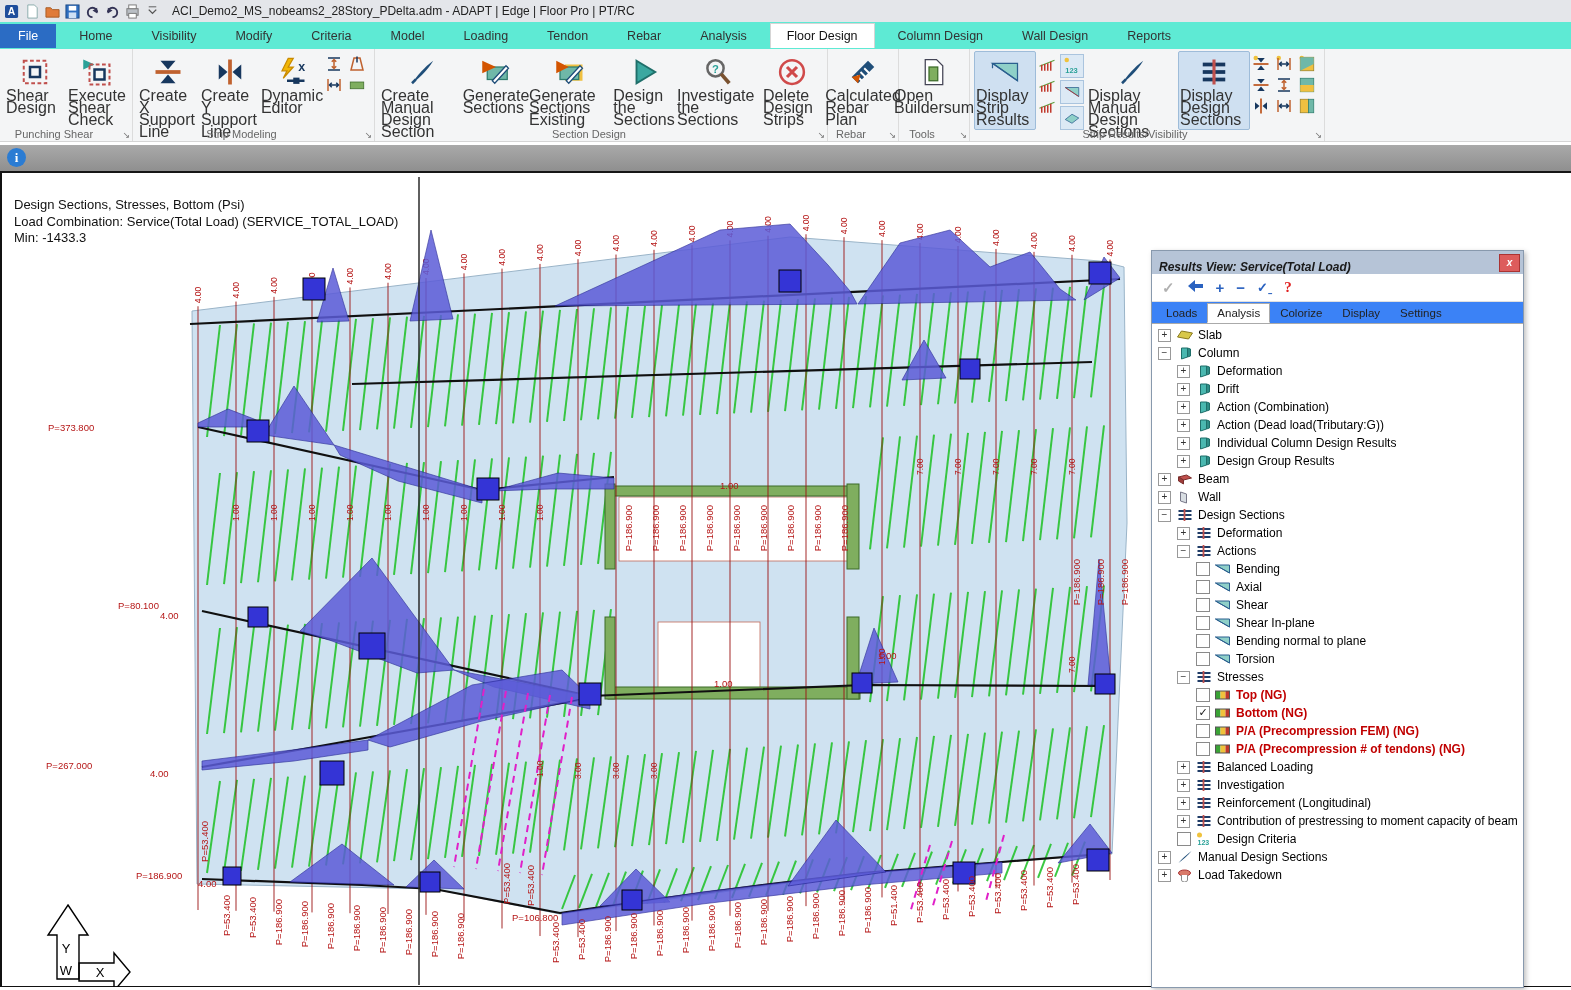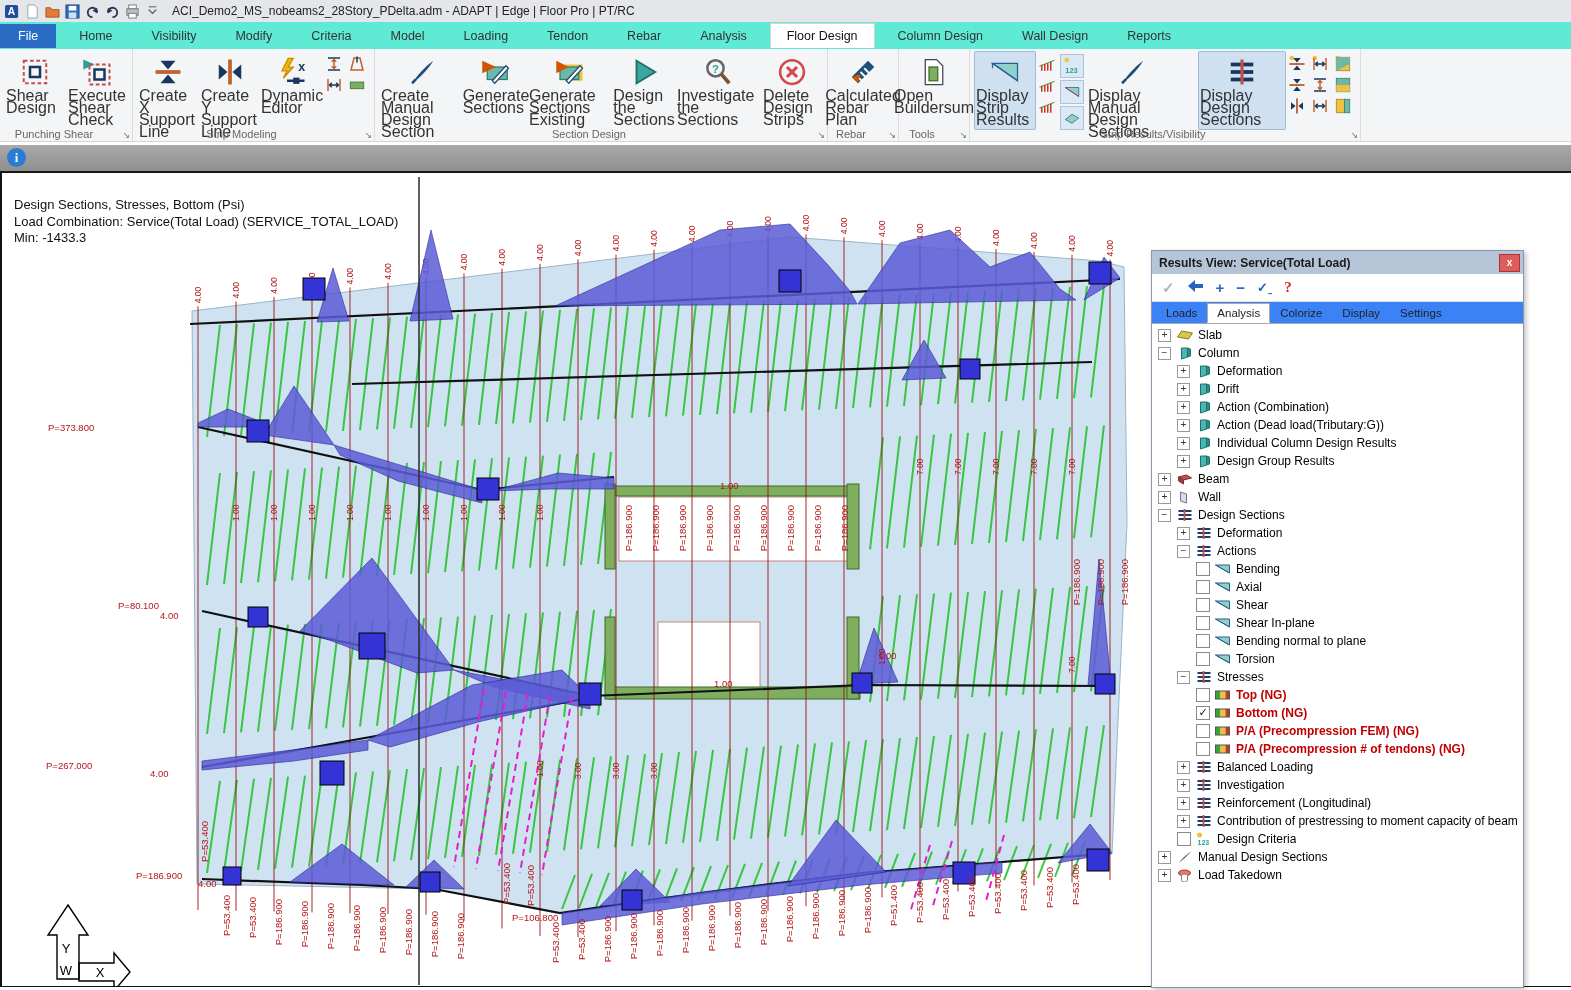--- a/index.html
+++ b/index.html
@@ -34,21 +34,21 @@
   .stackbtn svg{width:18px;height:18px;}
   
   #infobar{position:absolute;left:0;top:145px;width:100%;height:26px;background:linear-gradient(#a9a9a9,#8f8f8f);border-bottom:2px solid #161616;}
   #infoicon{position:absolute;left:7px;top:3px;width:19px;height:19px;border-radius:50%;background:#2b7cd3;color:#fff;font-size:13px;font-weight:bold;text-align:center;line-height:19px;font-family:"Liberation Serif",serif;}
   
   #canvas{position:absolute;left:0;top:173px;width:1571px;height:814px;background:#fff;border-left:2px solid #111;box-sizing:border-box;border-bottom:1px solid #111;}
   #overlay{position:absolute;left:12px;top:24px;font-size:13px;color:#111;line-height:16.5px;z-index:3;}
   #csvg{position:absolute;left:0;top:0;}
   
   #panel{position:absolute;left:1151px;top:250px;width:371px;height:736px;background:#fff;border:1px solid #8899ad;box-shadow:2px 2px 5px rgba(0,0,0,.25);z-index:10;display:flex;flex-direction:column;}
-  #phead{height:23px;background:#b6c4d7;display:flex;align-items:center;font-size:12px;font-weight:bold;color:#1a1a1a;padding-left:7px;position:relative;}
+  #phead{height:23px;background:#b6c4d7;display:flex;align-items:flex-end;font-size:12px;font-weight:bold;color:#1a1a1a;padding-left:7px;position:relative;font-style:italic;}
   #pclose{position:absolute;right:3px;top:3px;width:19px;height:16px;background:#dd5c5c;border:1px solid #a33;color:#fff;font-size:10px;font-weight:bold;text-align:center;line-height:15px;}
   #ptools{height:27px;display:flex;align-items:center;gap:12px;padding-left:10px;border-bottom:1px solid #e0e0e0;}
   #ptools .pt{font-size:15px;font-weight:bold;}
   #ptabs{height:21px;background:#3b82f6;display:flex;align-items:flex-end;border-bottom:1px solid #aaa;padding-left:4px;}
   .ptab{font-size:11.5px;color:#222;padding:3px 9px;border:1px solid transparent;}
   .ptab.active{background:#fff;border-color:#aaa;border-bottom-color:#fff;}
   #ptree{flex:1;overflow:hidden;padding-top:2px;font-size:12px;color:#000;}
   .trow{height:18px;display:flex;align-items:center;white-space:nowrap;}
   .expander{width:11px;height:11px;border:1px solid #999;background:#fff;font-size:10px;line-height:9px;text-align:center;color:#333;margin-right:5px;flex:none;}
   .cbx{width:12px;height:12px;border:1px solid #8a8a8a;background:#fff;font-size:11px;line-height:11px;text-align:center;margin-right:4px;flex:none;color:#111;}
@@ -330,21 +330,21 @@
             </svg>
           </div>
         </div>
         <div class="rbtn" style="width: 92px;">
           <div class="bicon"><svg viewBox="0 0 24 24">
               <path d="M4,21 C9,18 16,11 21,3 C14,8 8,15 4,21 Z" fill="#1f4e79"></path>
               <line x1="4" y1="21" x2="7" y2="18" stroke="#1f4e79" stroke-width="2"></line>
             </svg></div>
           <span class="blabel">Display Manual Design Sections</span>
         </div>
-        <div class="rbtn active" style="width: 88px; margin-left: 20px;">
+        <div class="rbtn active" style="width: 72px;">
           <div class="bicon"><svg viewBox="0 0 24 24">
               <g stroke="#17375e" stroke-width="3">
                 <line x1="3" y1="6" x2="21" y2="6"></line>
                 <line x1="3" y1="12" x2="21" y2="12"></line>
                 <line x1="3" y1="18" x2="21" y2="18"></line>
               </g>
               <line x1="12" y1="2" x2="12" y2="22" stroke="#c0504d" stroke-width="2.5"></line>
             </svg></div>
           <span class="blabel">Display Design Sections</span>
         </div>

